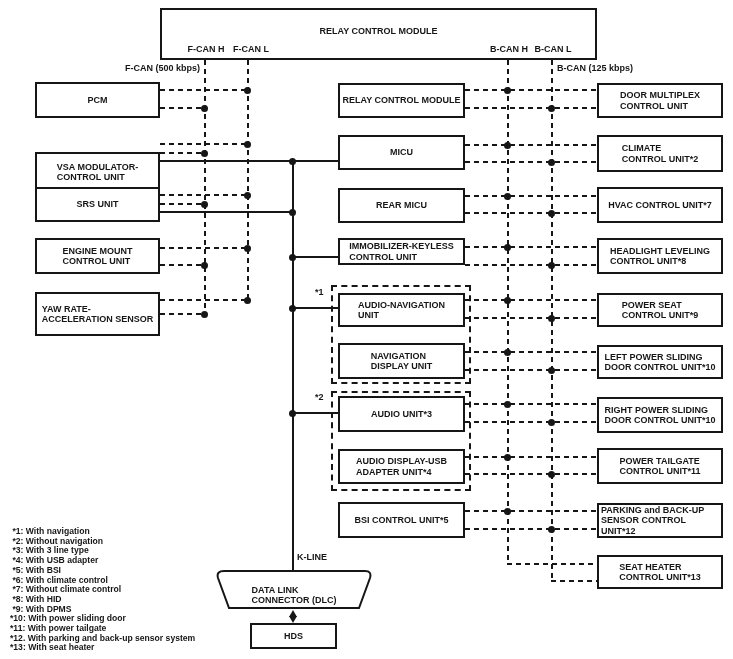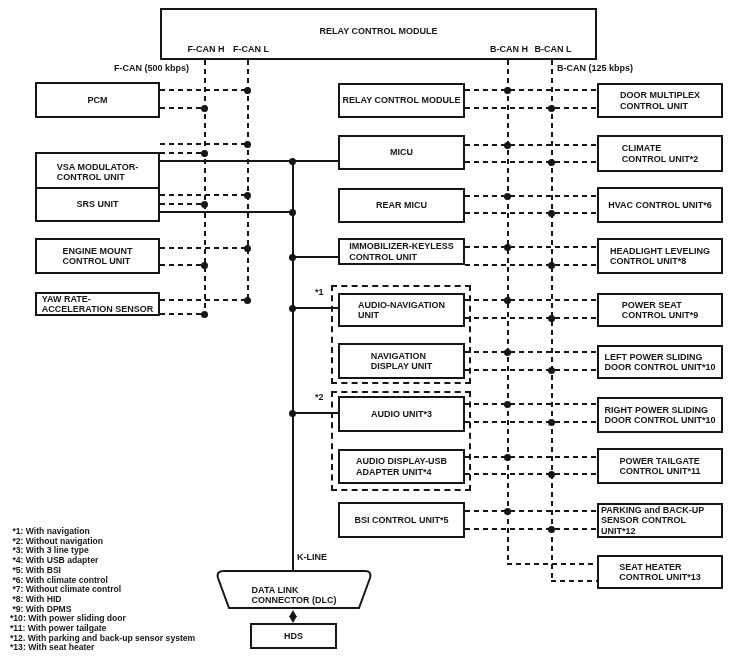--- a/index.html
+++ b/index.html
@@ -95,21 +95,21 @@
       <span>VSA MODULATOR-
 CONTROL UNIT</span>
     </div>
   <div class="box" style="left:35px;top:187px;width:125px;height:35px">
       <span>SRS UNIT</span>
     </div>
   <div class="box" style="left:35px;top:238px;width:125px;height:36px">
       <span>ENGINE MOUNT
 CONTROL UNIT</span>
     </div>
-  <div class="box" style="left:35px;top:292px;width:125px;height:24px">
+  <div class="box" style="left:35px;top:292px;width:125px;height:44px">
       <span>YAW RATE-
 ACCELERATION SENSOR</span>
     </div>
 
   <div class="box" style="left:338px;top:83px;width:127px;height:35px">
       <span>RELAY CONTROL MODULE</span>
     </div>
   <div class="box" style="left:338px;top:135px;width:127px;height:35px">
       <span>MICU</span>
     </div>
@@ -141,21 +141,21 @@
 
   <div class="box" style="left:597px;top:83px;width:126px;height:35px">
       <span>DOOR MULTIPLEX
 CONTROL UNIT</span>
     </div>
   <div class="box" style="left:597px;top:135px;width:126px;height:37px">
       <span>CLIMATE
 CONTROL UNIT*2</span>
     </div>
   <div class="box" style="left:597px;top:187px;width:126px;height:36px">
-      <span>HVAC CONTROL UNIT*6</span>
+      <span>HVAC CONTROL UNIT*7</span>
     </div>
   <div class="box" style="left:597px;top:238px;width:126px;height:36px">
       <span>HEADLIGHT LEVELING
 CONTROL UNIT*8</span>
     </div>
   <div class="box" style="left:597px;top:293px;width:126px;height:34px">
       <span>POWER SEAT
 CONTROL UNIT*9</span>
     </div>
   <div class="box" style="left:597px;top:345px;width:126px;height:34px">
@@ -193,21 +193,21 @@
 
   <div class="box center" style="left:250px;top:623px;width:87px;height:26px">
       <span>HDS</span>
     </div>
 
   <div class="pin" style="left:206px;top:44px">F-CAN H</div>
   <div class="pin" style="left:251px;top:44px">F-CAN L</div>
   <div class="pin" style="left:509px;top:44px">B-CAN H</div>
   <div class="pin" style="left:553px;top:44px">B-CAN L</div>
 
-  <div class="lbl" style="left:114px;top:63px;width:86px;">F-CAN (500 kbps)</div>
+  <div class="lbl" style="left:114px;top:63px;width:86px;text-align:right">F-CAN (500 kbps)</div>
   <div class="lbl" style="left:557px;top:63px">B-CAN (125 kbps)</div>
   <div class="lbl" style="left:297px;top:552px">K-LINE</div>
 
   <div class="lbl" style="left:315px;top:287px">*1</div>
   <div class="lbl" style="left:315px;top:392px">*2</div>
 
   <div style="position:absolute;left:10px;top:527px">
     <div class="fn"> *1: With navigation</div>
     <div class="fn"> *2: Without navigation</div>
     <div class="fn"> *3: With 3 line type</div>

